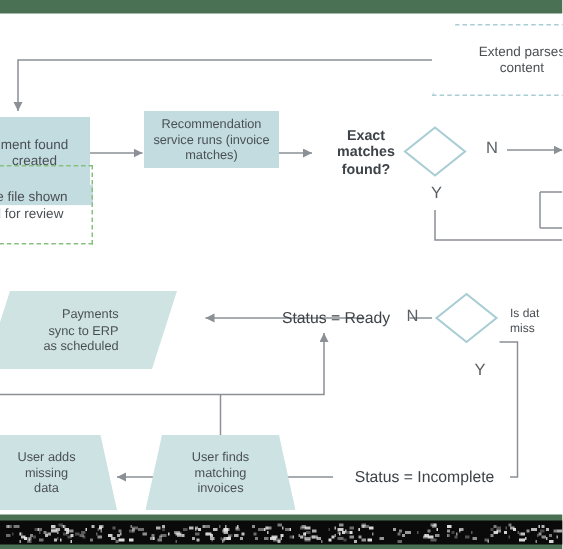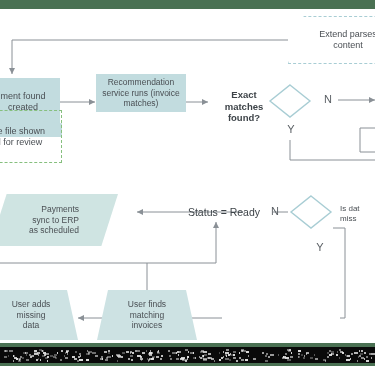--- a/index.html
+++ b/index.html
@@ -102,21 +102,21 @@
   </div>
 
   <div class="node proc" style="left:96px;top:74px;width:90px;height:38px;">
     <div style="font-size:8.5px;">
       <div>Recommendation</div>
       <div>service runs (invoice</div>
       <div>matches)</div>
     </div>
   </div>
 
-  <div class="node" style="left:218px;top:80px;width:52px;height:44px;align-items:flex-end;">
+  <div class="node" style="left:218px;top:80px;width:52px;height:44px;">
     <div style="font-size:9.5px;font-weight:bold;color:#3d4348;">
       <div>Exact</div>
       <div>matches</div>
       <div>found?</div>
     </div>
   </div>
 
   <div style="position:absolute;left:268px;top:83px;width:44px;height:36px;">
     <svg width="44" height="36" viewBox="0 0 44 36">
       <polygon points="22,2 42,18 22,34 2,18" fill="#ffffff" stroke="#a8cdd4" stroke-width="1.4"></polygon>
@@ -163,20 +163,21 @@
   </div>
 
   <div class="node trap clip-trap" style="left:97px;top:290px;width:100px;height:50px;">
     <div style="font-size:8.5px;">
       <div>User finds</div>
       <div>matching</div>
       <div>invoices</div>
     </div>
   </div>
 
+  <div class="node plaintext" style="left:225px;top:310px;width:116px;height:16px;font-size:10.5px;">Status = Incomplete</div>
 
   <div class="botgreen"></div>
   <div class="botnoise" id="noise">
       <span class="speck" style="left: 13.7px; top: 9.5px; width: 3.8px; opacity: 0.83;"></span>
       <span class="speck" style="left: 149px; top: 10.5px; width: 3.5px; opacity: 0.71;"></span>
       <span class="speck" style="left: 44.1px; top: 7.4px; width: 1.6px; opacity: 0.28;"></span>
       <span class="speck" style="left: 177.1px; top: 3.5px; width: 3.9px; opacity: 0.62;"></span>
       <span class="speck" style="left: 64.6px; top: 5.1px; width: 1.6px; opacity: 0.39;"></span>
       <span class="speck" style="left: 86.4px; top: 6.1px; width: 2.9px; opacity: 0.34;"></span>
       <span class="speck" style="left: 281.6px; top: 10.3px; width: 3.8px; opacity: 0.57;"></span>

